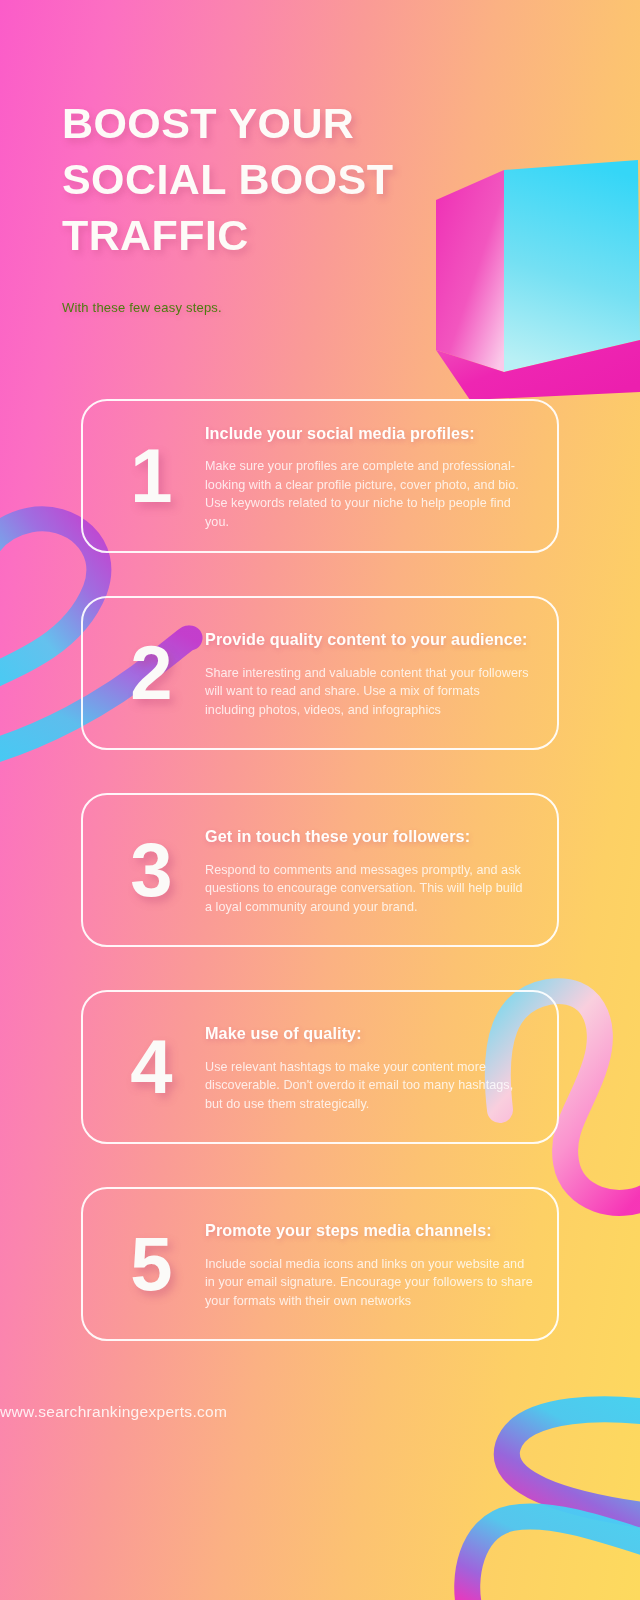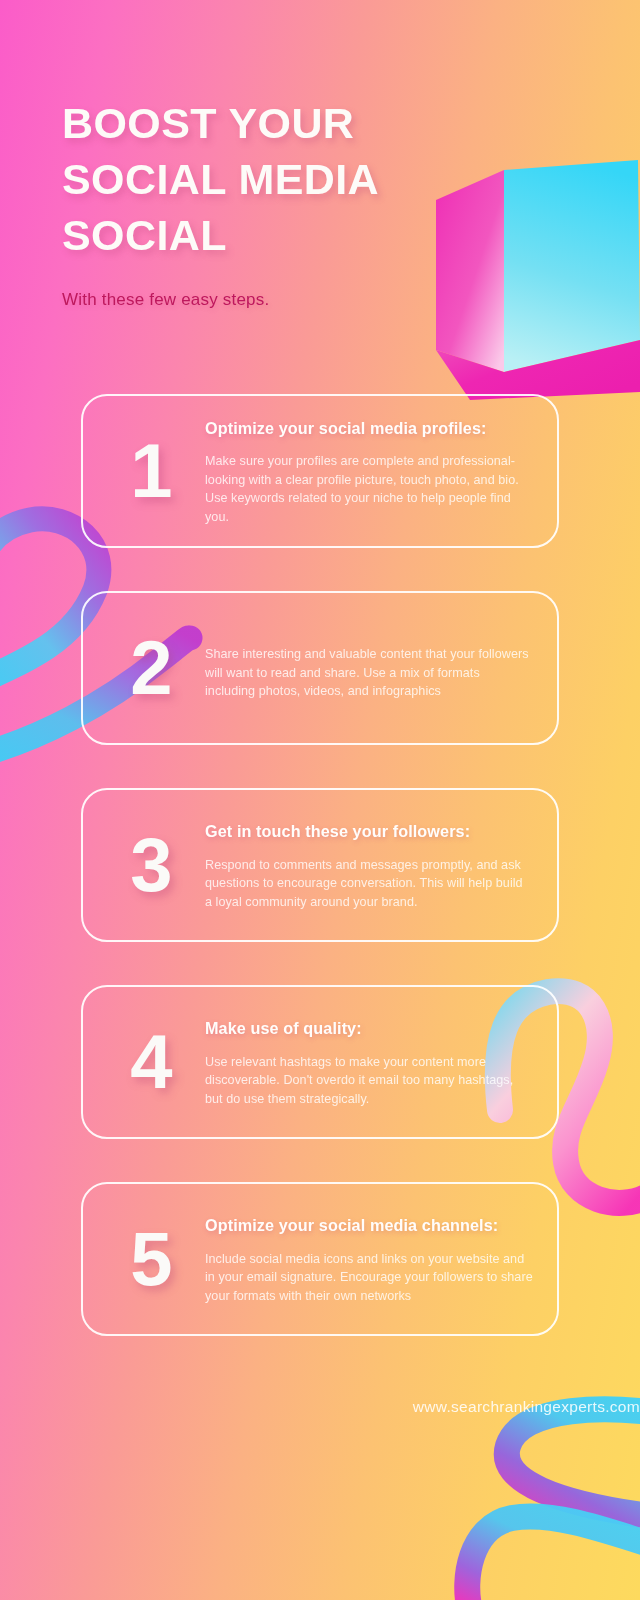--- a/index.html
+++ b/index.html
@@ -28,23 +28,23 @@
   .title {
     font-size:43px;
     line-height:1.30;
     font-weight:bold;
     color:#fdfbf8;
     letter-spacing:0.4px;
     text-shadow:3px 4px 7px rgba(190,70,120,.33);
     max-width:400px;
   }
   .subtitle {
-    margin-top:26px;
-    font-size:17px;
-    color:#be185d;
+    margin-top:36px;
+    font-size:13px;
+    color:#4d7c0f;
     font-weight:400;
     letter-spacing:0.2px;
     text-shadow:1px 2px 5px rgba(190,70,120,.22);
   }
 
   
   .cards { margin-top:84px; }
   .card {
     position:relative;
     margin:0 auto 43px auto;
@@ -80,21 +80,21 @@
     margin-top:11px;
     font-size:12.6px;
     line-height:1.47;
     color:rgba(255,255,255,.80);
     letter-spacing:0.05px;
   }
 
   
   .footer {
     margin-top:62px;
-    text-align:right;
+    text-align:left;
     font-size:15.5px;
     color:rgba(255,255,255,.86);
     letter-spacing:0.3px;
   }
 </style>
 </head>
 <body>
 
 <div class="deco">
   <svg width="640" height="1600" viewBox="0 0 640 1600">
@@ -165,37 +165,38 @@
       <polygon points="504,170 638,160 640,340 504,372" fill="url(#cubeFront)"></polygon>
       <polygon points="436,200 504,170 504,372 436,350" fill="url(#cubeSide)"></polygon>
       <polygon points="436,350 504,372 640,340 640,392 470,400" fill="url(#cubeBottom)"></polygon>
     </g>
   </svg>
 </div>
 
 <div class="content">
 
   <div class="header">
-    <h1 class="title">BOOST YOUR SOCIAL MEDIA SOCIAL</h1>
+    <h1 class="title">BOOST YOUR SOCIAL BOOST TRAFFIC</h1>
     <p class="subtitle">With these few easy steps.</p>
   </div>
 
   <div class="cards">
 
     <div class="card">
       <div class="num">1</div>
       <div class="body">
-        <div class="card-title">Optimize your social media profiles:</div>
-        <div class="card-desc">Make sure your profiles are complete and professional-looking with a clear profile picture, touch photo, and bio. Use keywords related to your niche to help people find you.</div>
+        <div class="card-title">Include your social media profiles:</div>
+        <div class="card-desc">Make sure your profiles are complete and professional-looking with a clear profile picture, cover photo, and bio. Use keywords related to your niche to help people find you.</div>
       </div>
     </div>
 
     <div class="card">
       <div class="num">2</div>
       <div class="body">
+        <div class="card-title">Provide quality content to your audience:</div>
         <div class="card-desc"> Share interesting and valuable content that your followers will want to read and share. Use a mix of formats including photos, videos, and infographics</div>
       </div>
     </div>
 
     <div class="card">
       <div class="num">3</div>
       <div class="body">
         <div class="card-title">Get in touch these your followers:</div>
         <div class="card-desc">Respond to comments and messages promptly, and ask questions to encourage conversation. This will help build a loyal community around your brand.</div>
       </div>
@@ -205,21 +206,21 @@
       <div class="num">4</div>
       <div class="body">
         <div class="card-title">Make use of quality:</div>
         <div class="card-desc">Use relevant hashtags to make your content more discoverable. Don't overdo it email too many hashtags, but do use them strategically.</div>
       </div>
     </div>
 
     <div class="card">
       <div class="num">5</div>
       <div class="body">
-        <div class="card-title">Optimize your social media channels:</div>
+        <div class="card-title">Promote your steps media channels:</div>
         <div class="card-desc"> Include social media icons and links on your website and in your email signature. Encourage your followers to share your formats with their own networks</div>
       </div>
     </div>
 
   </div>
 
   <div class="footer">
     <span>www.searchrankingexperts.com</span>
   </div>
 

